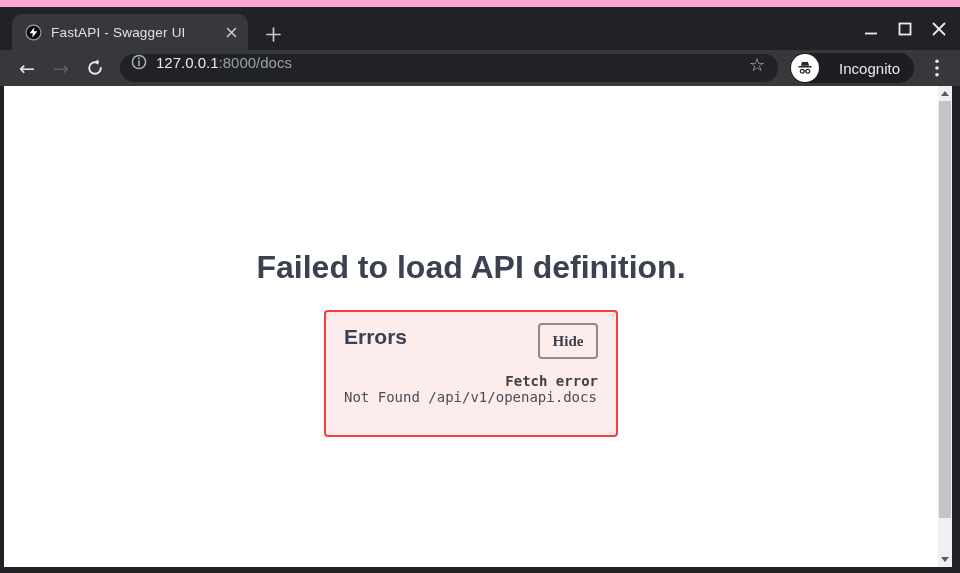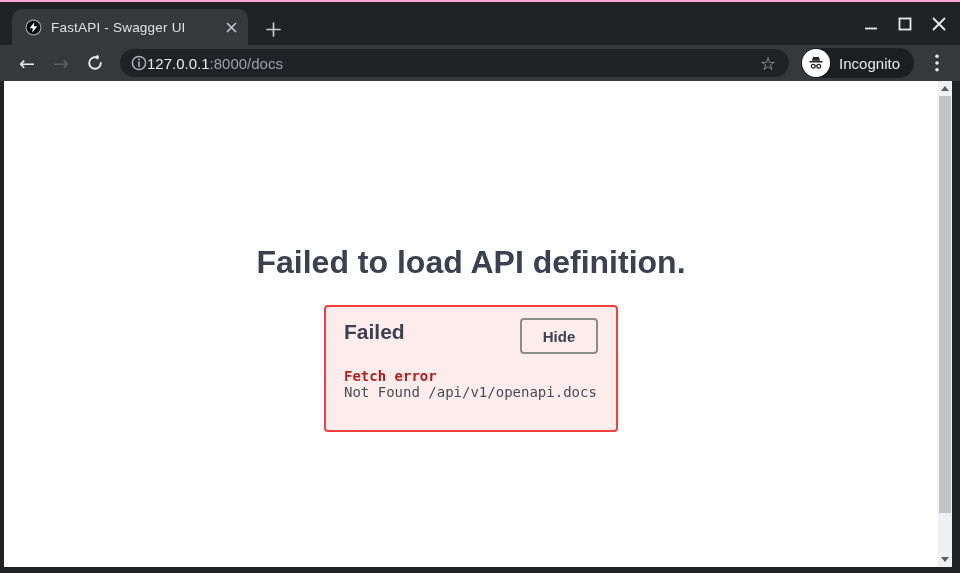--- a/index.html
+++ b/index.html
@@ -1,19 +1,19 @@
 <!DOCTYPE html>
 <html><head>
 <meta charset="utf-8">
 <style>
   html,body{margin:0;padding:0;background:#000;}
   .window{
     position:relative;width:960px;height:573px;overflow:hidden;
     background:#212226;font-family:"Liberation Sans",sans-serif;
-    border-top:2px solid #f9a8d4;box-sizing:border-box;
+    border-top:7px solid #f9a8d4;box-sizing:border-box;
   }
   
   .titlebar{position:relative;height:43px;background:#212226;}
   .tab{
     position:absolute;left:12px;top:7px;width:236px;height:36px;
     background:#37383c;border-radius:10px 10px 0 0;
     display:flex;align-items:center;padding:0 8px 0 13px;box-sizing:border-box;gap:9px;
   }
   .favicon{width:17px;height:17px;flex:0 0 auto;display:flex;}
   .tab-title{flex:1;font-size:13.5px;color:#dfe1e5;letter-spacing:.2px;
@@ -29,29 +29,29 @@
   .toolbar{
     height:36px;background:#37383c;display:flex;align-items:center;
     padding:0 10px 0 14px;gap:8px;
   }
   .nav-btn{width:26px;height:26px;display:flex;align-items:center;justify-content:center;
     font-family:"DejaVu Sans",sans-serif;font-size:19px;line-height:1;}
   .nav-back{color:#e8eaed;}
   .nav-fwd{color:#5c6065;}
   .urlbar{
     flex:1;height:28px;background:#212226;border-radius:14px;
-    display:flex;align-items:center;padding:0 10px 0 11px;margin-left:4px;
+    display:flex;align-items:flex-start;padding:0 10px 0 11px;gap:9px;margin-left:4px;
   }
   .url-text{font-size:15px;white-space:nowrap;color:#9aa0a6;}
   .url-host{color:#e8eaed;font-weight:500;}
   .star{margin-left:auto;font-family:"DejaVu Sans",sans-serif;font-size:18px;color:#bdc1c6;
     width:22px;text-align:center;}
   .incog{
     height:30px;border-radius:15px;background:#1d1e22;display:flex;align-items:center;
-    gap:9px;padding:0 14px 0 1px;margin-left:4px;
+    gap:20px;padding:0 14px 0 1px;margin-left:4px;
   }
   .incog-circle{width:28px;height:28px;border-radius:50%;background:#fff;
     display:flex;align-items:center;justify-content:center;}
   .incog-label{font-size:15px;color:#e8eaed;}
   .menu-btn{width:26px;height:26px;display:flex;align-items:center;justify-content:center;margin-left:2px;}
   
   .window-body{position:absolute;left:0;right:0;top:79px;bottom:0;background:#212226;}
   .page{
     position:absolute;left:4px;top:0;right:22px;bottom:6px;background:#fff;overflow:hidden;
   }
@@ -60,28 +60,28 @@
     font-size:32px;font-weight:700;color:#3b4151;line-height:1.2;
   }
   .error-panel{
     box-sizing:border-box;width:294px;height:127px;margin:24px auto 0;
     background:#fdecec;border:2px solid #f93e3e;border-radius:4px;
     padding:11px 18px;
   }
   .error-head{display:flex;justify-content:space-between;align-items:flex-start;}
   .error-title{font-size:21px;font-weight:700;color:#3b4151;line-height:28px;}
   .hide-btn{
-    box-sizing:border-box;width:78px;height:28px;background:transparent;
+    box-sizing:border-box;width:60px;height:28px;background:transparent;
     border:2px solid #8c8c8c;border-radius:4px;
-    font-family:Liberation Sans, sans-serif;font-size:15px;font-weight:700;color:#3b4151;
+    font-family:Liberation Serif, serif;font-size:15px;font-weight:700;color:#3b4151;
     display:flex;align-items:center;justify-content:center;padding:16px;cursor:pointer;
   }
   .error-item{margin-top:14px;font-family:"DejaVu Sans Mono",monospace;font-size:14px;
     line-height:16px;white-space:nowrap;}
-  .error-name{font-weight:700;color:#b91c1c;}
+  .error-name{font-weight:700;color:#404040;text-align:right;}
   .error-msg{color:#484d57;}
   
   .scrollbar{position:absolute;right:8px;top:0;width:14px;bottom:6px;background:#f0f0f2;}
   .sb-arrow{position:absolute;left:3px;width:0;height:0;border-left:4px solid transparent;border-right:4px solid transparent;}
   .sb-up{top:5px;border-bottom:5px solid #5c5c60;}
   .sb-down{bottom:5px;border-top:5px solid #5c5c60;}
   .sb-thumb{position:absolute;left:1px;top:15px;width:12px;height:417px;background:#c3c4c8;}
 </style>
 </head>
 <body>
@@ -167,21 +167,21 @@
       </svg>
     </span>
   </div>
 
   <div class="window-body">
     <div class="page">
       <h1 class="page-heading">Failed to load API definition.</h1>
 
       <div class="error-panel">
         <div class="error-head">
-          <span class="error-title">Failed</span>
+          <span class="error-title">Errors</span>
           <button class="hide-btn">Hide</button>
         </div>
         <div class="error-item">
           <div class="error-name">Fetch error</div>
           <div class="error-msg">Not Found /api/v1/openapi.docs</div>
         </div>
       </div>
     </div>
 
     <div class="scrollbar">

